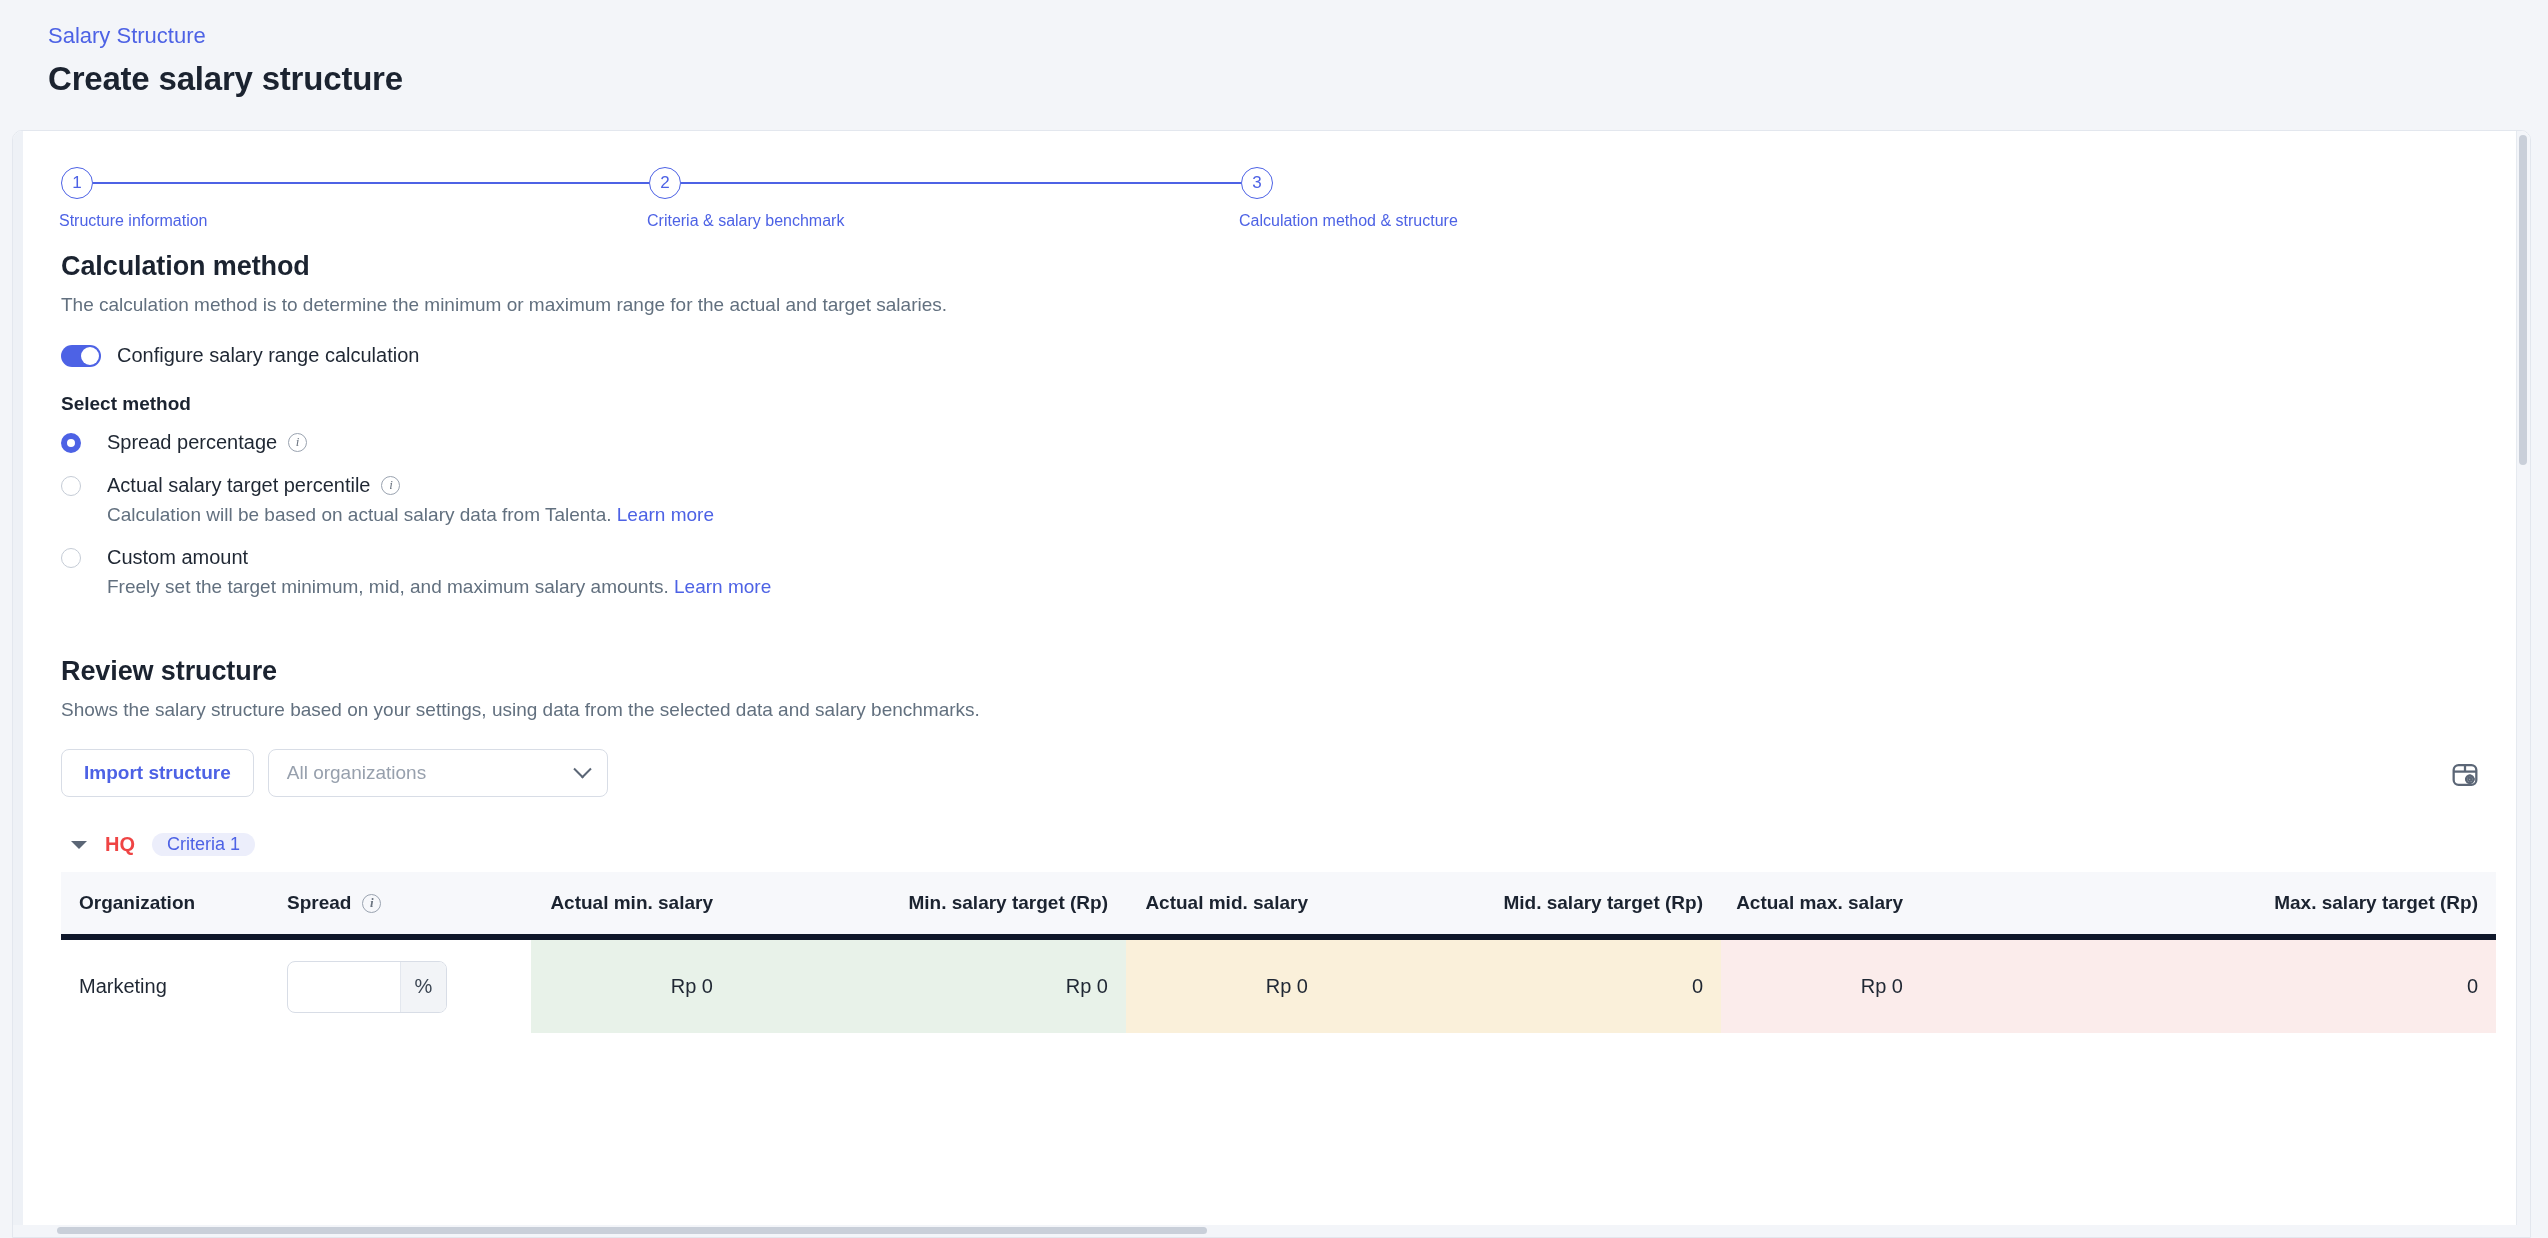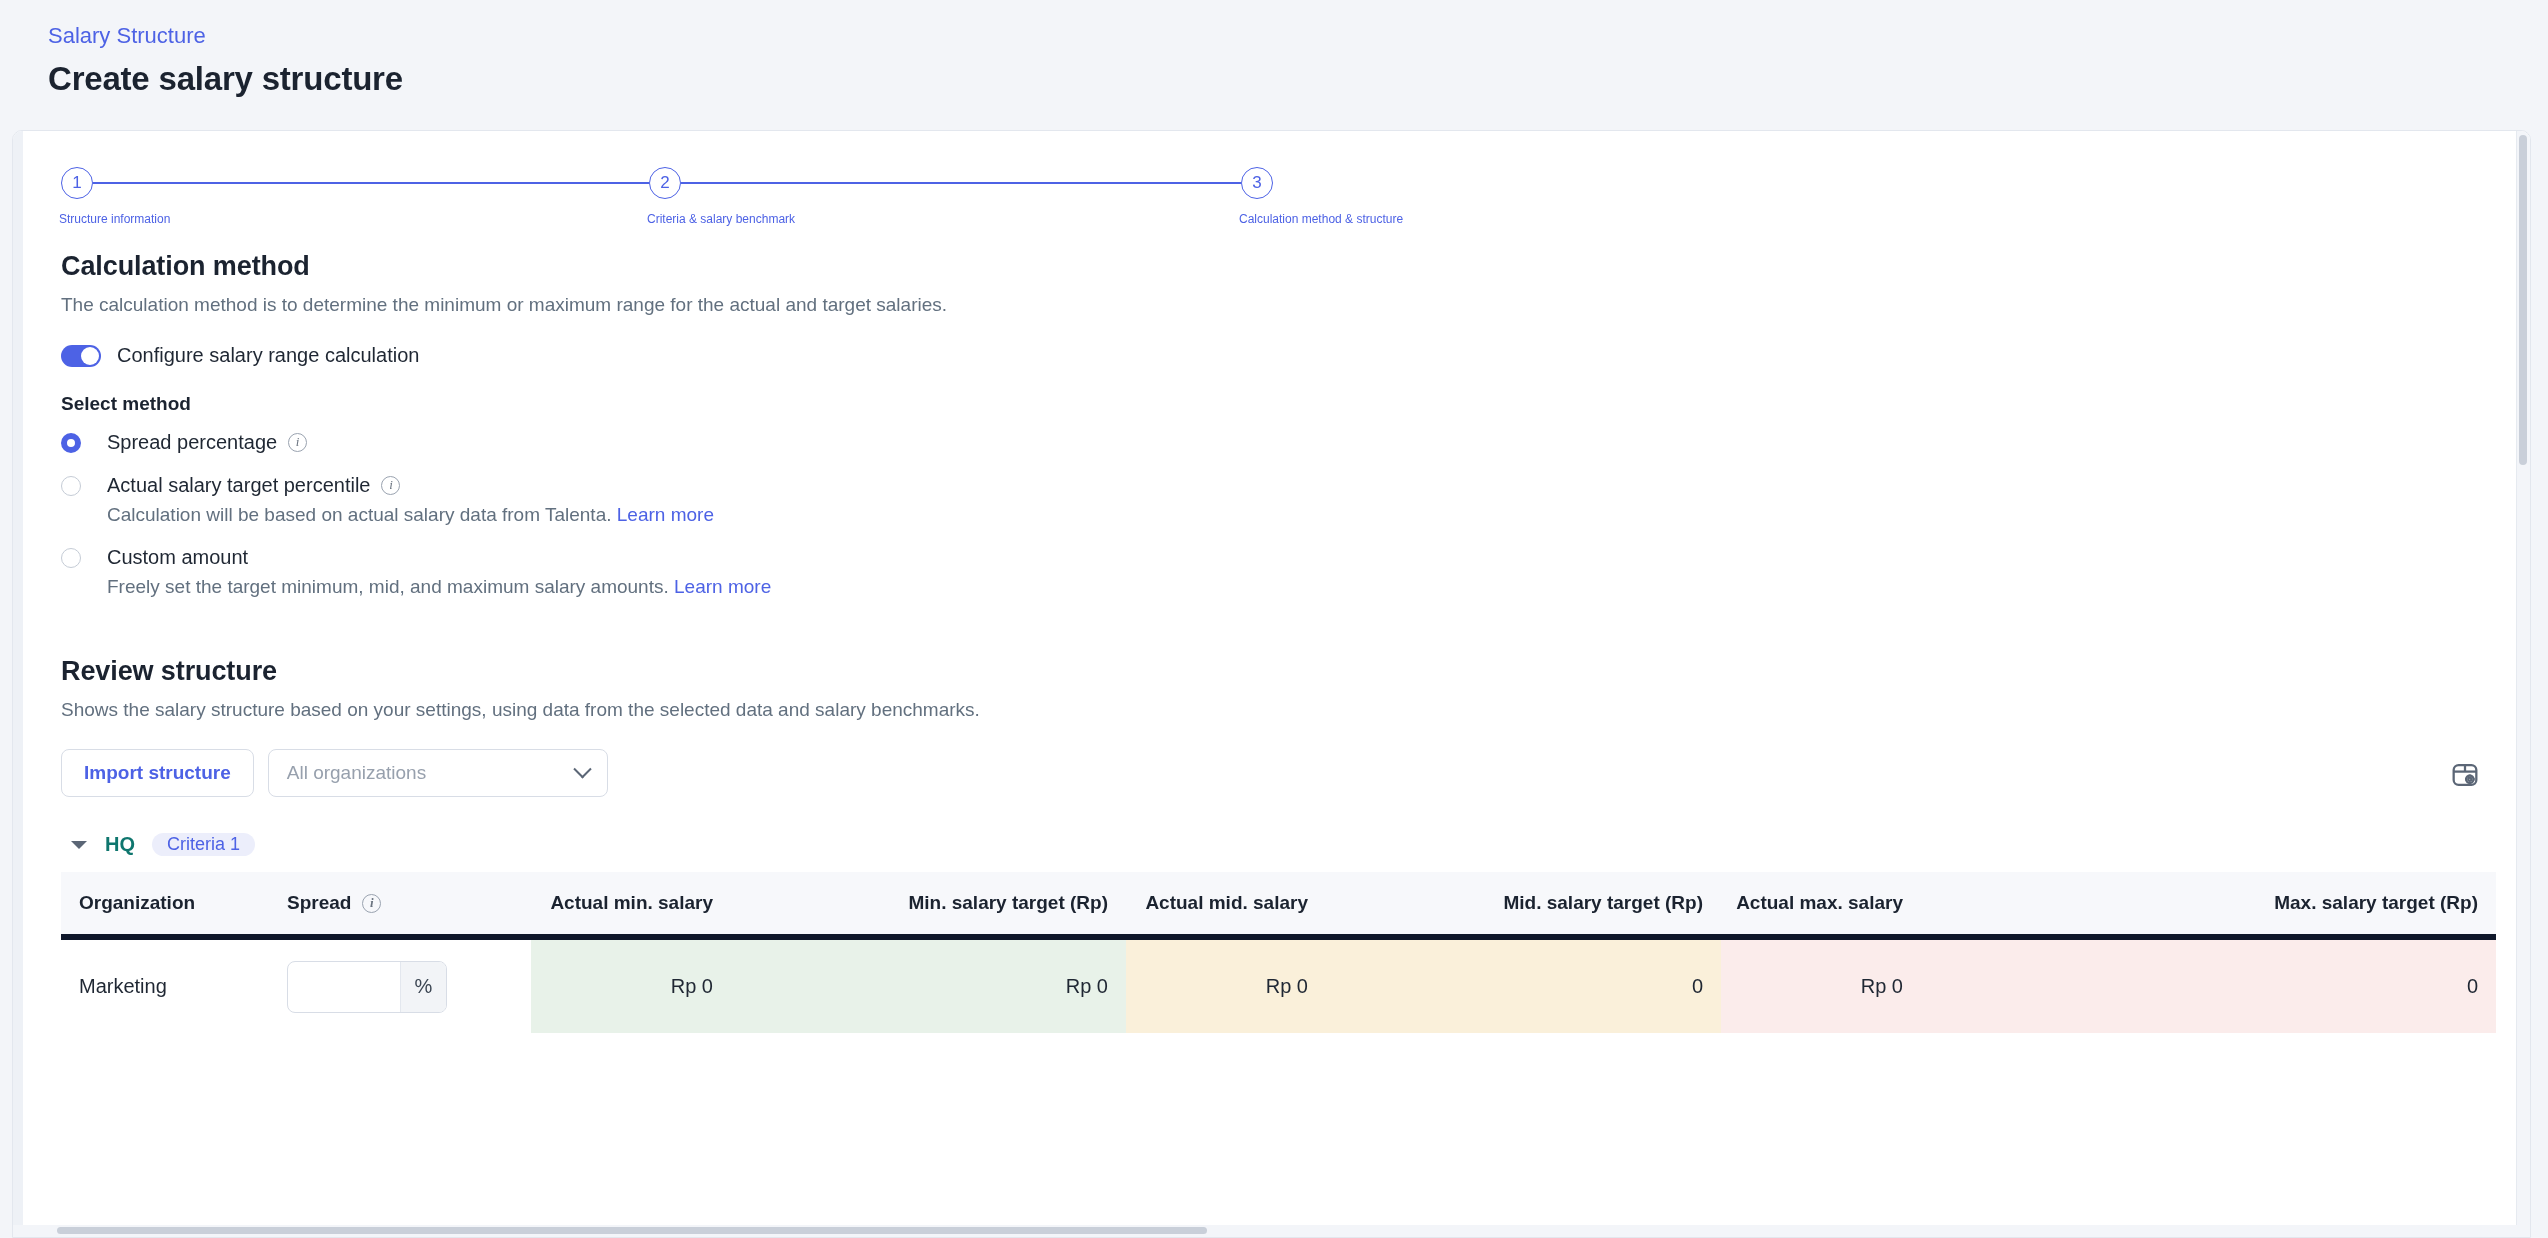--- a/index.html
+++ b/index.html
@@ -79,21 +79,21 @@
   }
   .step-line {
     height: 2.5px;
     background: #4d62e5;
     flex: 0 0 auto;
   }
   .step-line.l1 { width: 556px; }
   .step-line.l2 { width: 560px; }
   .step-label {
     margin-top: 13px;
-    font-size: 12px;
+    font-size: 16px;
     color: #4d62e5;
     white-space: nowrap;
     margin-left: -2px;
   }
   .step.s2 { margin-left: 0; }
   .step.s3 { margin-left: 0; }
 
   
   .section { padding: 0 48px; }
   .section-title {
@@ -252,21 +252,21 @@
     width: 0; height: 0;
     border-left: 8px solid transparent;
     border-right: 8px solid transparent;
     border-top: 8px solid #5b6676;
     margin-right: 18px;
     cursor: pointer;
   }
   .group-name {
     font-size: 20px;
     font-weight: bold;
-    color: #0f766e;
+    color: #ef4444;
   }
   .badge {
     margin-left: 17px;
     background: #eceefb;
     color: #4d62e5;
     font-size: 18px;
     border-radius: 999px;
     padding: 1px 15px;
   }
 

